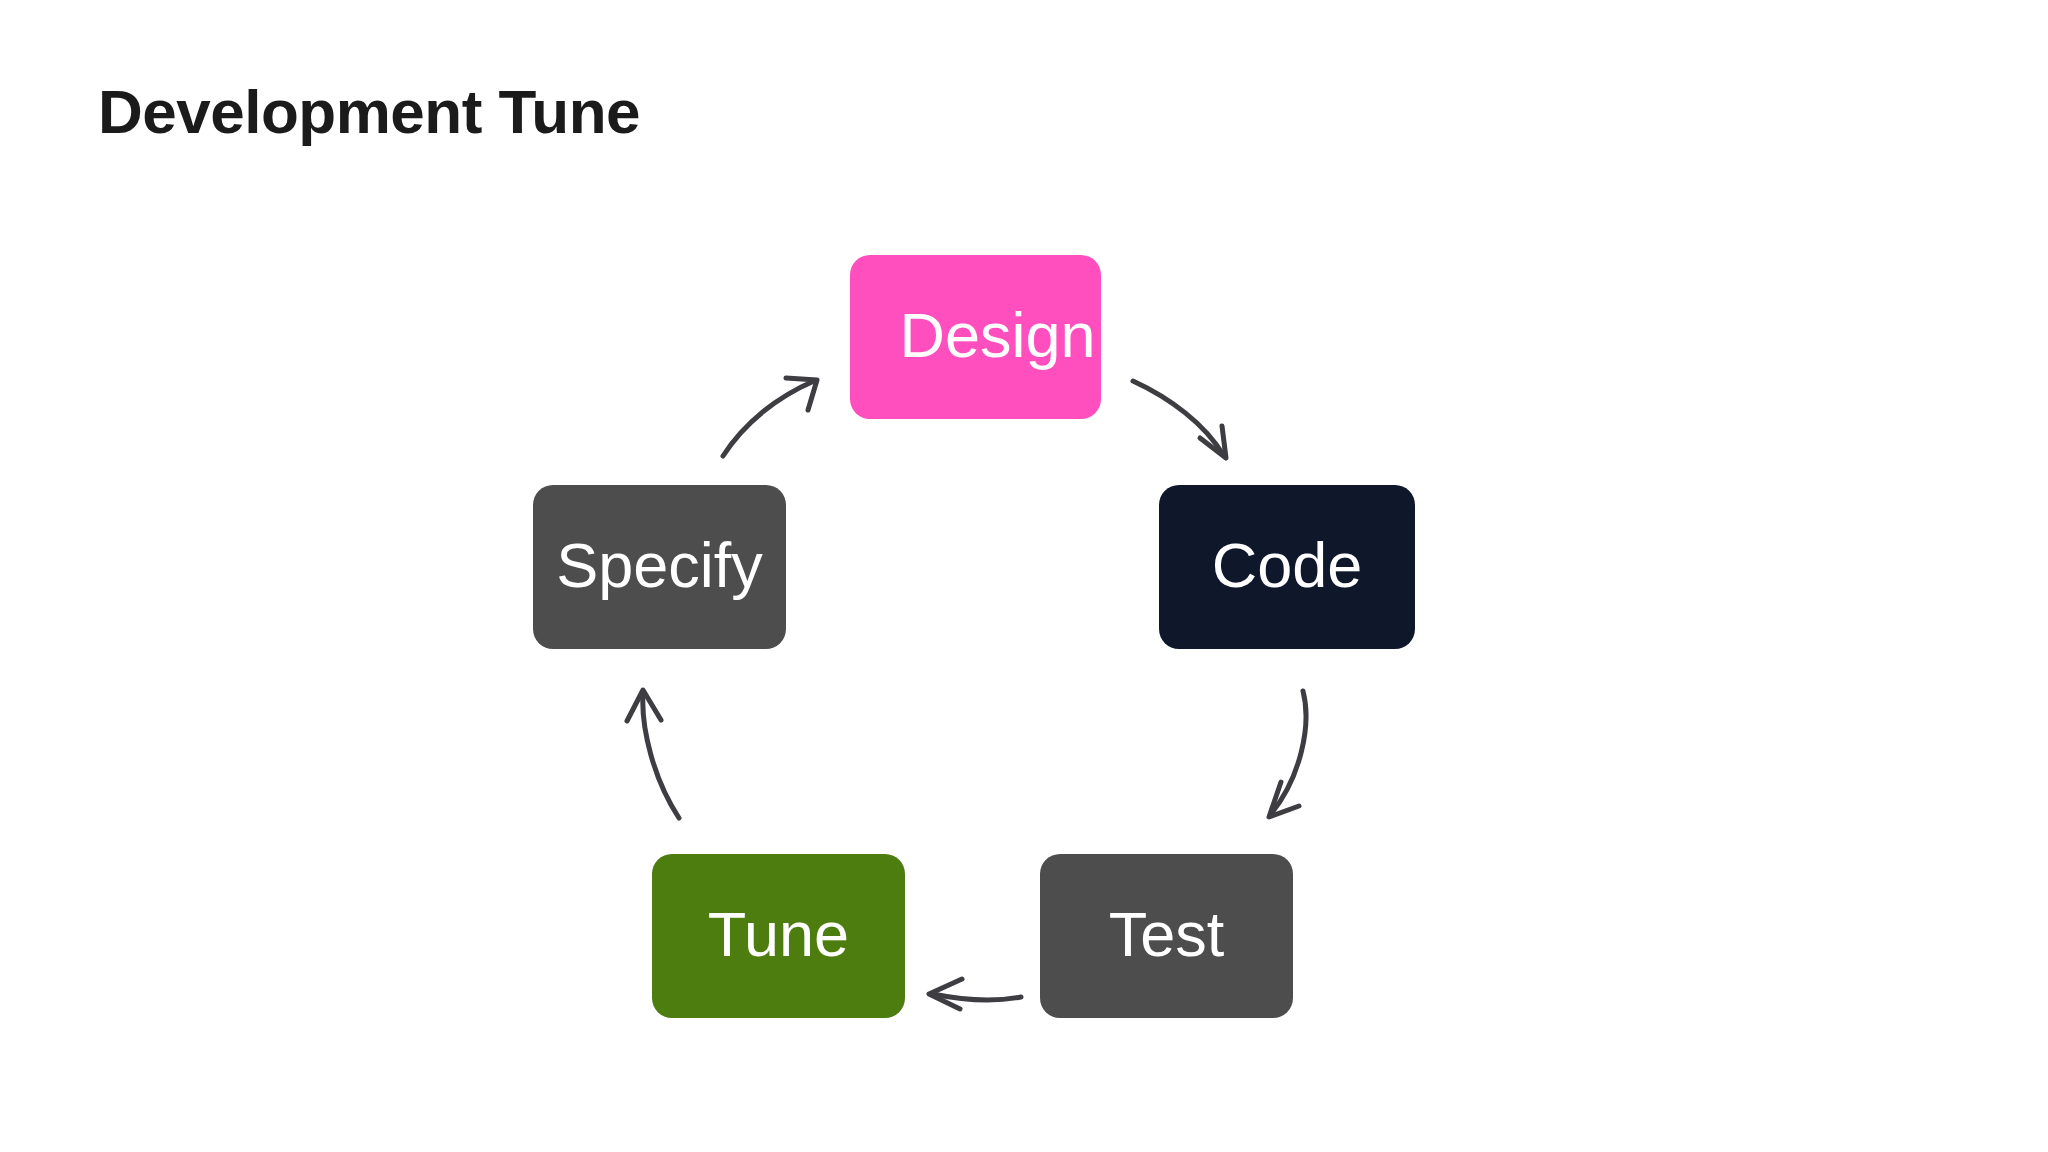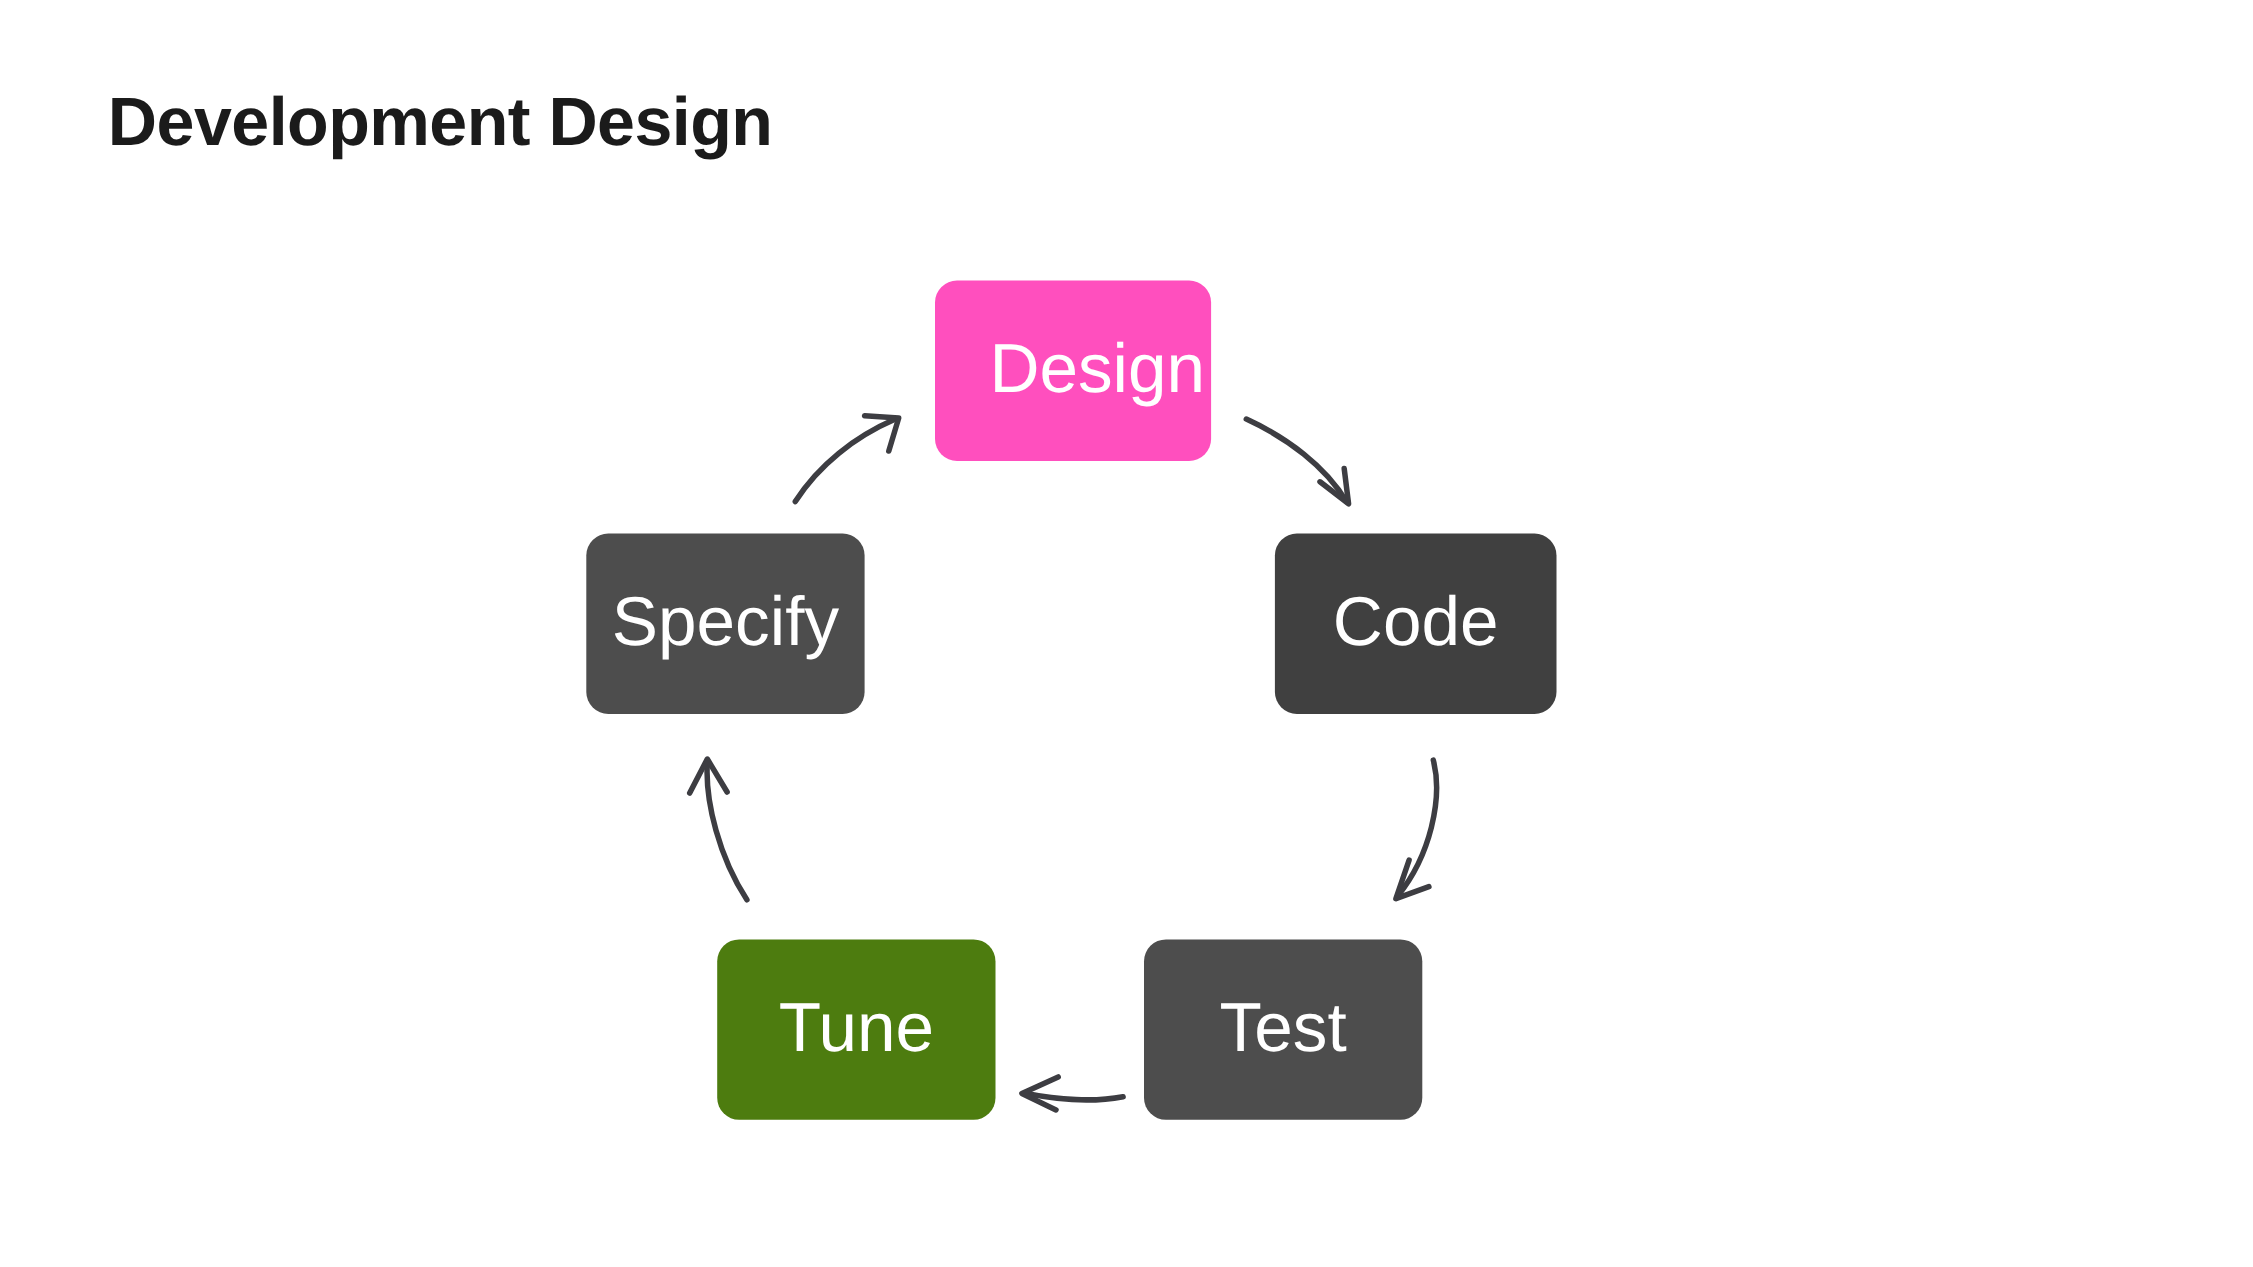--- a/index.html
+++ b/index.html
@@ -64,21 +64,21 @@
     stroke-width: 5;
     stroke-linecap: round;
     stroke-linejoin: round;
   }
 </style>
 </head>
 <body style="background: rgb(255, 255, 255);">
 
 <div id="slide" style="background: rgb(255, 255, 255);">
 
-  <div id="slide-title" style="color: rgb(27, 27, 27);">Development Design</div>
+  <div id="slide-title" style="color: rgb(27, 27, 27);">Development Tune</div>
 
   <svg id="arrow-layer" viewBox="0 0 2048 1152">
 
     <g class="flow-arrow">
       <path d="M 1133 381 C 1170 398 1205 424 1224 456" style="stroke: rgb(61, 61, 66);"></path>
       <path d="M 1200 438 L 1226 458 L 1222 426" style="stroke: rgb(61, 61, 66);"></path>
     </g>
 
     <g class="flow-arrow">
       <path d="M 1303 691 C 1312 726 1300 778 1271 814" style="stroke: rgb(61, 61, 66);"></path>
@@ -98,21 +98,21 @@
     <g class="flow-arrow">
       <path d="M 723 456 C 744 423 777 397 814 381" style="stroke: rgb(61, 61, 66);"></path>
       <path d="M 786 378 L 817 380 L 808 410" style="stroke: rgb(61, 61, 66);"></path>
     </g>
   </svg>
 
   <div class="cycle-node node-design" style="background: rgb(255, 79, 190); color: rgb(255, 255, 255); padding-left: 44px;">
     <span>Design</span>
   </div>
 
-  <div class="cycle-node node-code" style="background: #404040; color: rgb(255, 255, 255);">
+  <div class="cycle-node node-code" style="background: #0f172a; color: rgb(255, 255, 255);">
     <span>Code</span>
   </div>
 
   <div class="cycle-node node-test" style="background: rgb(77, 77, 77); color: rgb(255, 255, 255);">
     <span>Test</span>
   </div>
 
   <div class="cycle-node node-tune" style="background: #4d7c0f; color: rgb(255, 255, 255);">
     <span>Tune</span>
   </div>

